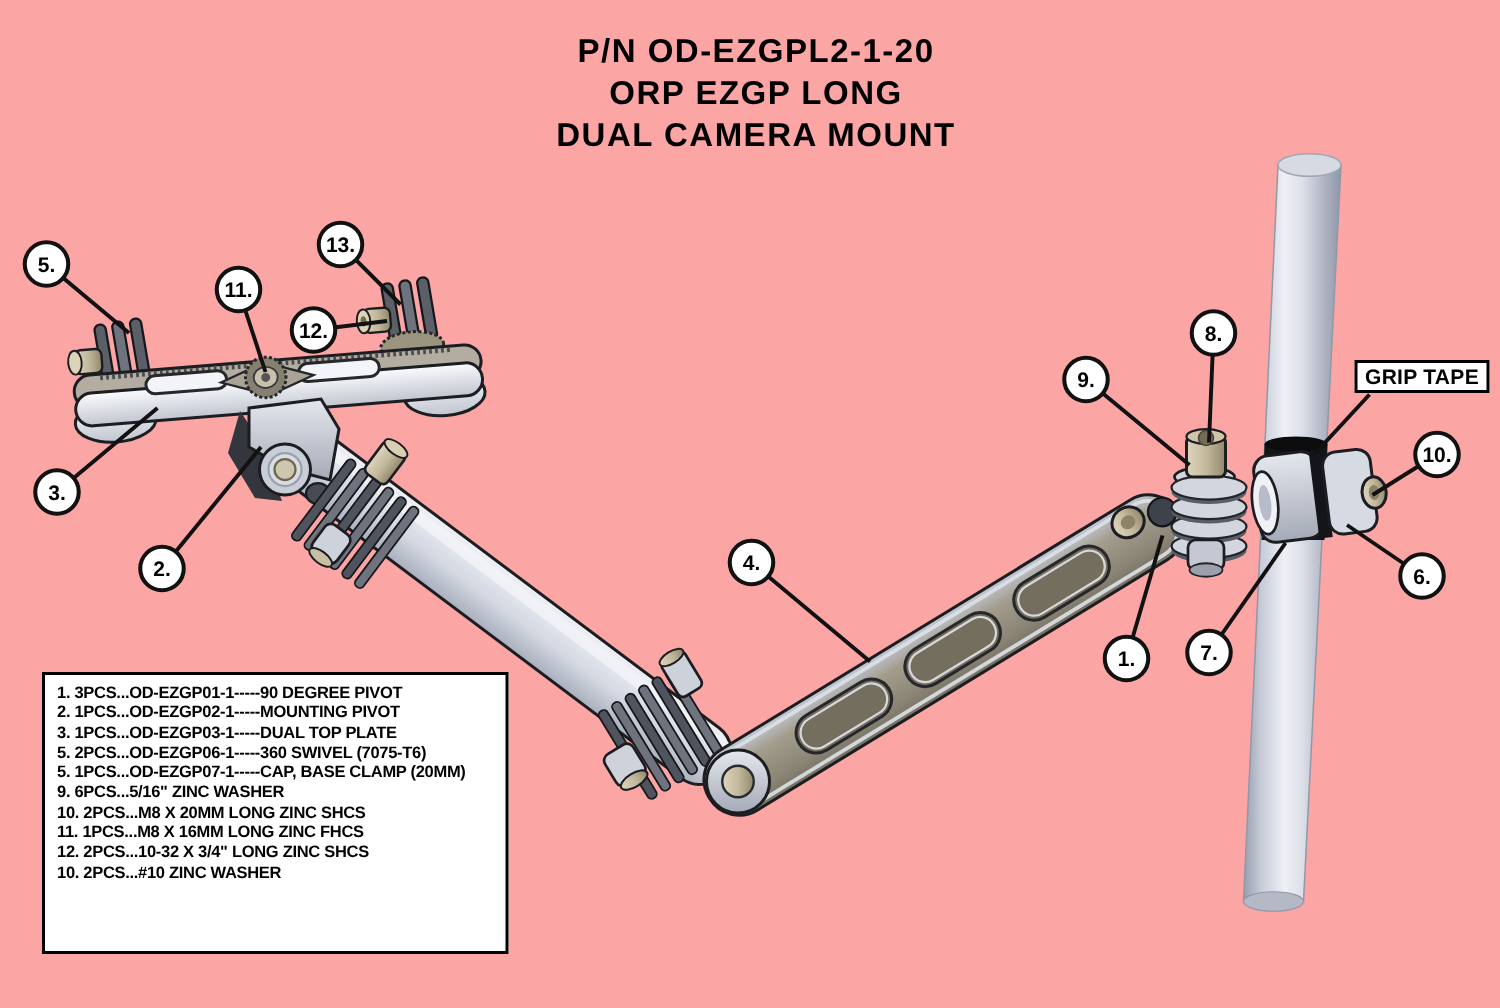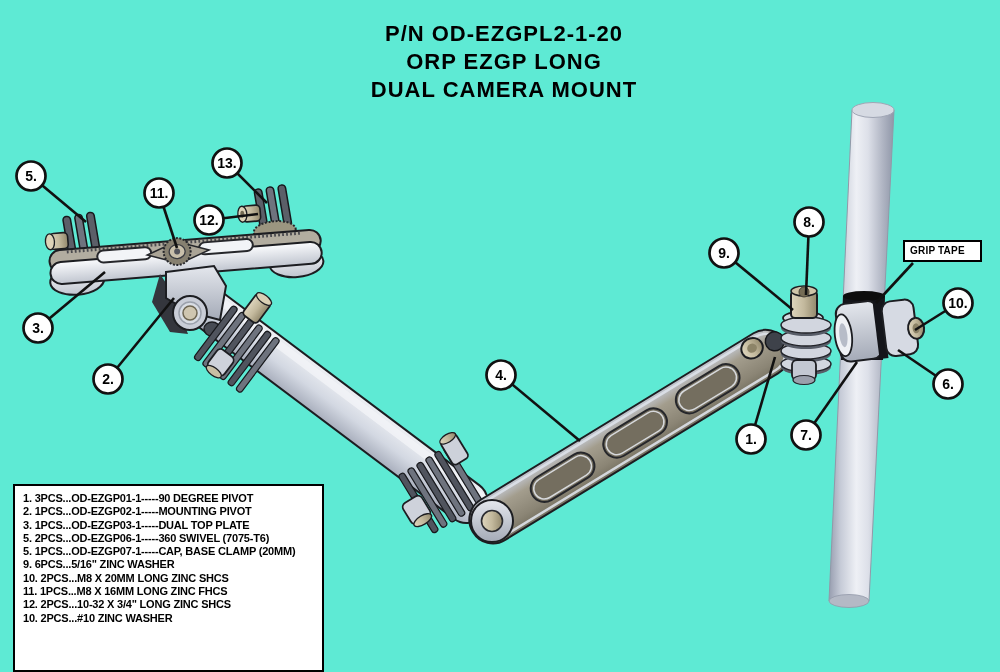--- a/index.html
+++ b/index.html
@@ -1,35 +1,35 @@
 <!DOCTYPE html>
 <html><head>
 <meta charset="utf-8">
 <style>
   html,body{margin:0;padding:0;background:#fff;}
   .page{
-    position:relative;width:1000px;height:672px;background:#5eead4;overflow:hidden;
+    position:relative;width:1000px;height:672px;background:#fca5a5;overflow:hidden;
     font-family:"Liberation Sans",sans-serif;outline:1px solid #d8d8d8;
   }
   .title-block{
     position:absolute;top:20px;left:0;width:1008px;text-align:center;
     font-weight:bold;font-size:22px;line-height:28px;letter-spacing:1px;color:#000;
   }
   .scene{position:absolute;left:0;top:0;}
   .leader{stroke:#111;stroke-width:2.6;fill:none;}
   .callout-circle{fill:#fff;stroke:#111;stroke-width:2.7;}
   .callout-text{font-family:"Liberation Sans",sans-serif;font-weight:bold;font-size:14px;fill:#000;text-anchor:middle;}
   .grip-tape-label{
     position:absolute;left:903px;top:240px;background:#fff;border:2.5px solid #000;
-    font-weight:bold;font-size:10px;letter-spacing:.2px;padding:2px 15px 2px 5px;line-height:14px;color:#000;
+    font-weight:bold;font-size:14px;letter-spacing:.2px;padding:2px 5px 2px 5px;line-height:14px;color:#000;
     white-space:nowrap;
   }
   .parts-list{
-    position:absolute;left:13px;top:448px;width:293px;height:173px;background:#fff;
-    border:2.5px solid #000;padding:6px 6px 5px 8px;margin-top:36px;
+    position:absolute;left:28px;top:448px;width:293px;height:173px;background:#fff;
+    border:2.5px solid #000;padding:6px 6px 5px 8px;
   }
   .part-row{
     font-weight:bold;font-size:11px;line-height:13.3px;letter-spacing:-0.2px;
     color:#000;white-space:nowrap;
   }
 </style>
 </head>
 <body>
 
 <div class="page">

